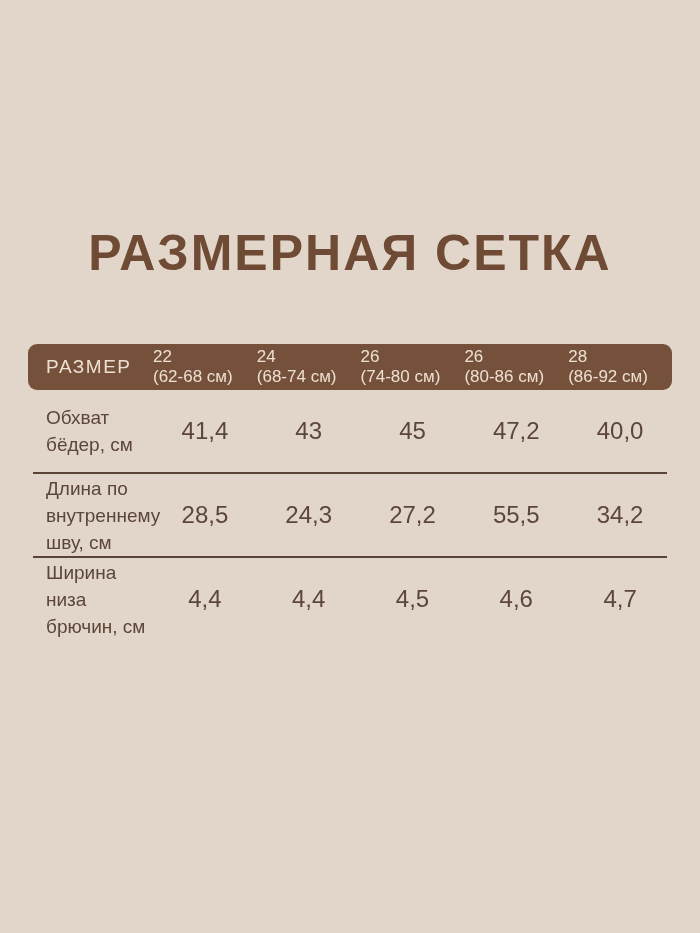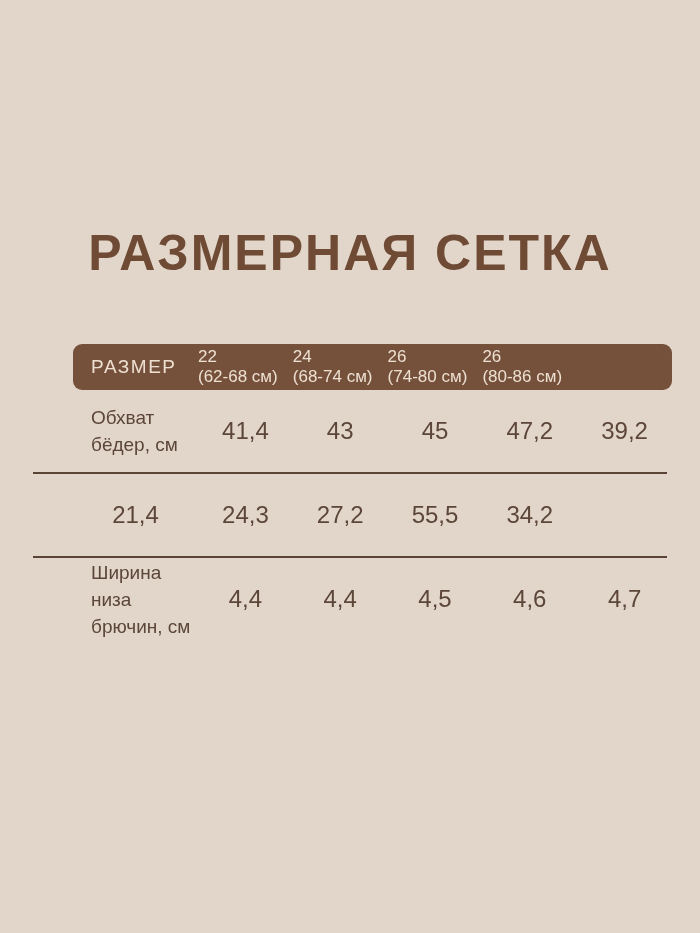--- a/index.html
+++ b/index.html
@@ -25,21 +25,20 @@
     color: #6f4b35;
   }
   .size-table {
     margin: 66px 28px 0 28px;
     width: 644px;
   }
   .grid-row {
     display: grid;
     grid-template-columns: 125px repeat(5, 1fr);
     align-items: center;
-    margin-left: 45px;
   }
   .header-row {
     background: #75513c;
     border-radius: 9px;
     height: 46px;
     color: #eee0d1;
   }
   .header-label {
     padding-left: 18px;
     font-size: 19px;
@@ -89,35 +88,40 @@
         <div>(68-74 см)</div>
       </div>
       <div class="head-cell">
         <div>26</div>
         <div>(74-80 см)</div>
       </div>
       <div class="head-cell">
         <div>26</div>
         <div>(80-86 см)</div>
       </div>
+      <div class="head-cell">
+        <div>28</div>
+        <div>(86-92 см)</div>
+      </div>
     </div>
 
     <div class="grid-row body-row">
       <div class="row-label">Обхват бёдер, см</div>
       <div class="value-cell">41,4</div>
       <div class="value-cell">43</div>
       <div class="value-cell">45</div>
       <div class="value-cell">47,2</div>
-      <div class="value-cell">39,2</div>
+      <div class="value-cell">40,0</div>
     </div>
 
     <hr class="separator">
 
     <div class="grid-row body-row">
-      <div class="value-cell">21,4</div>
+      <div class="row-label">Длина по внутреннему шву, см</div>
+      <div class="value-cell">28,5</div>
       <div class="value-cell">24,3</div>
       <div class="value-cell">27,2</div>
       <div class="value-cell">55,5</div>
       <div class="value-cell">34,2</div>
     </div>
 
     <hr class="separator">
 
     <div class="grid-row body-row">
       <div class="row-label">Ширина низа брючин, см</div>

